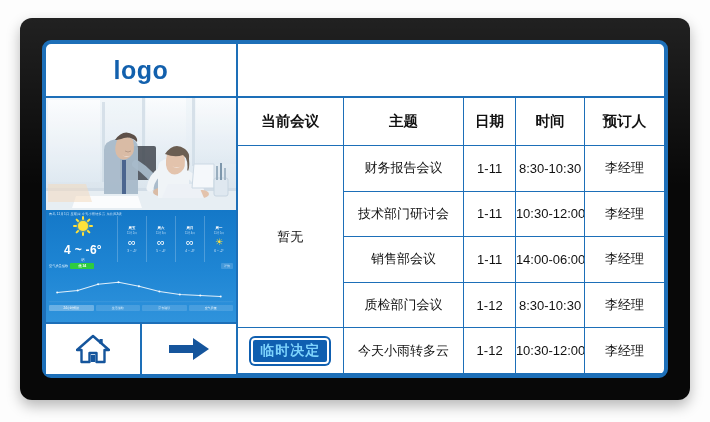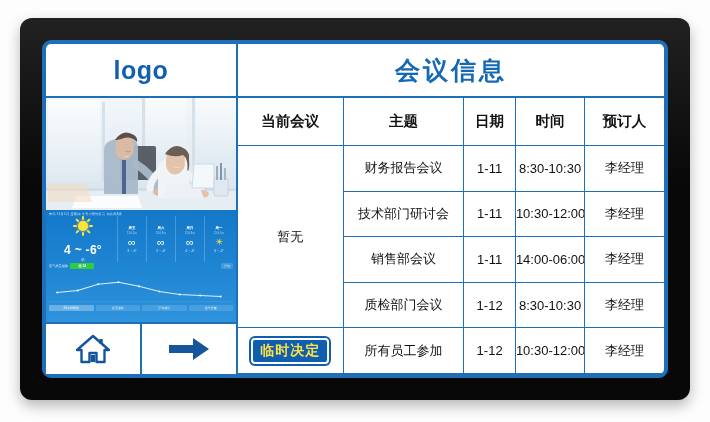--- a/index.html
+++ b/index.html
@@ -147,21 +147,21 @@
   table.meet tr:first-child th{border-top:none;}
   table.meet th:first-child,table.meet td:first-child{border-left:none;}
   table.meet th:last-child,table.meet td:last-child{border-right:none;}
   .c-cur{width:26.5%;}
   .c-sub{width:30.5%;}
   .c-date{width:13%;}
   .c-time{width:17.5%;}
   .c-who{width:20%;}
   td.cur-cell{font-size:13px;color:#222;}
   .tmpbtn{
-    display:inline-block;background:#0f5fb0;color:#fde047;
+    display:inline-block;background:#0f5fb0;color:#7dd3fc;
     font-size:14px;font-weight:bold;letter-spacing:1px;
     padding:2px 7px;border-radius:4px;
     border:2px solid #ffffff;
     box-shadow:0 0 0 2px #0f5fb0;
     cursor:pointer;
   }
 
   .footer{
     flex:0 0 50px;display:flex;border-top:2px solid #1d6fb8;background:#fff;
   }
@@ -177,23 +177,20 @@
 <div id="stage">
 
   <div class="bezel">
     <div class="bezel-gloss"></div>
 
     <div class="screen">
 
       <div class="hdr">
         <div class="hdr-logo">
           <span class="logo-text">logo</span>
-        </div>
-        <div class="hdr-title">
-          <span class="title-text">会议信息</span>
         </div>
       </div>
 
       <div class="body">
 
         <div class="leftcol">
 
           <div class="photo">
             <svg viewBox="0 0 190 112" preserveAspectRatio="xMidYMid slice" aria-hidden="true">
               <defs>
@@ -404,21 +401,21 @@
               <tr>
                 <td>质检部门会议</td>
                 <td>1-12</td>
                 <td>8:30-10:30</td>
                 <td>李经理</td>
               </tr>
               <tr>
                 <td>
                   <span class="tmpbtn">临时决定</span>
                 </td>
-                <td>所有员工参加</td>
+                <td>今天小雨转多云</td>
                 <td>1-12</td>
                 <td>10:30-12:00</td>
                 <td>李经理</td>
               </tr>
             </tbody>
           </table>
 
         </div>
 
       </div>

